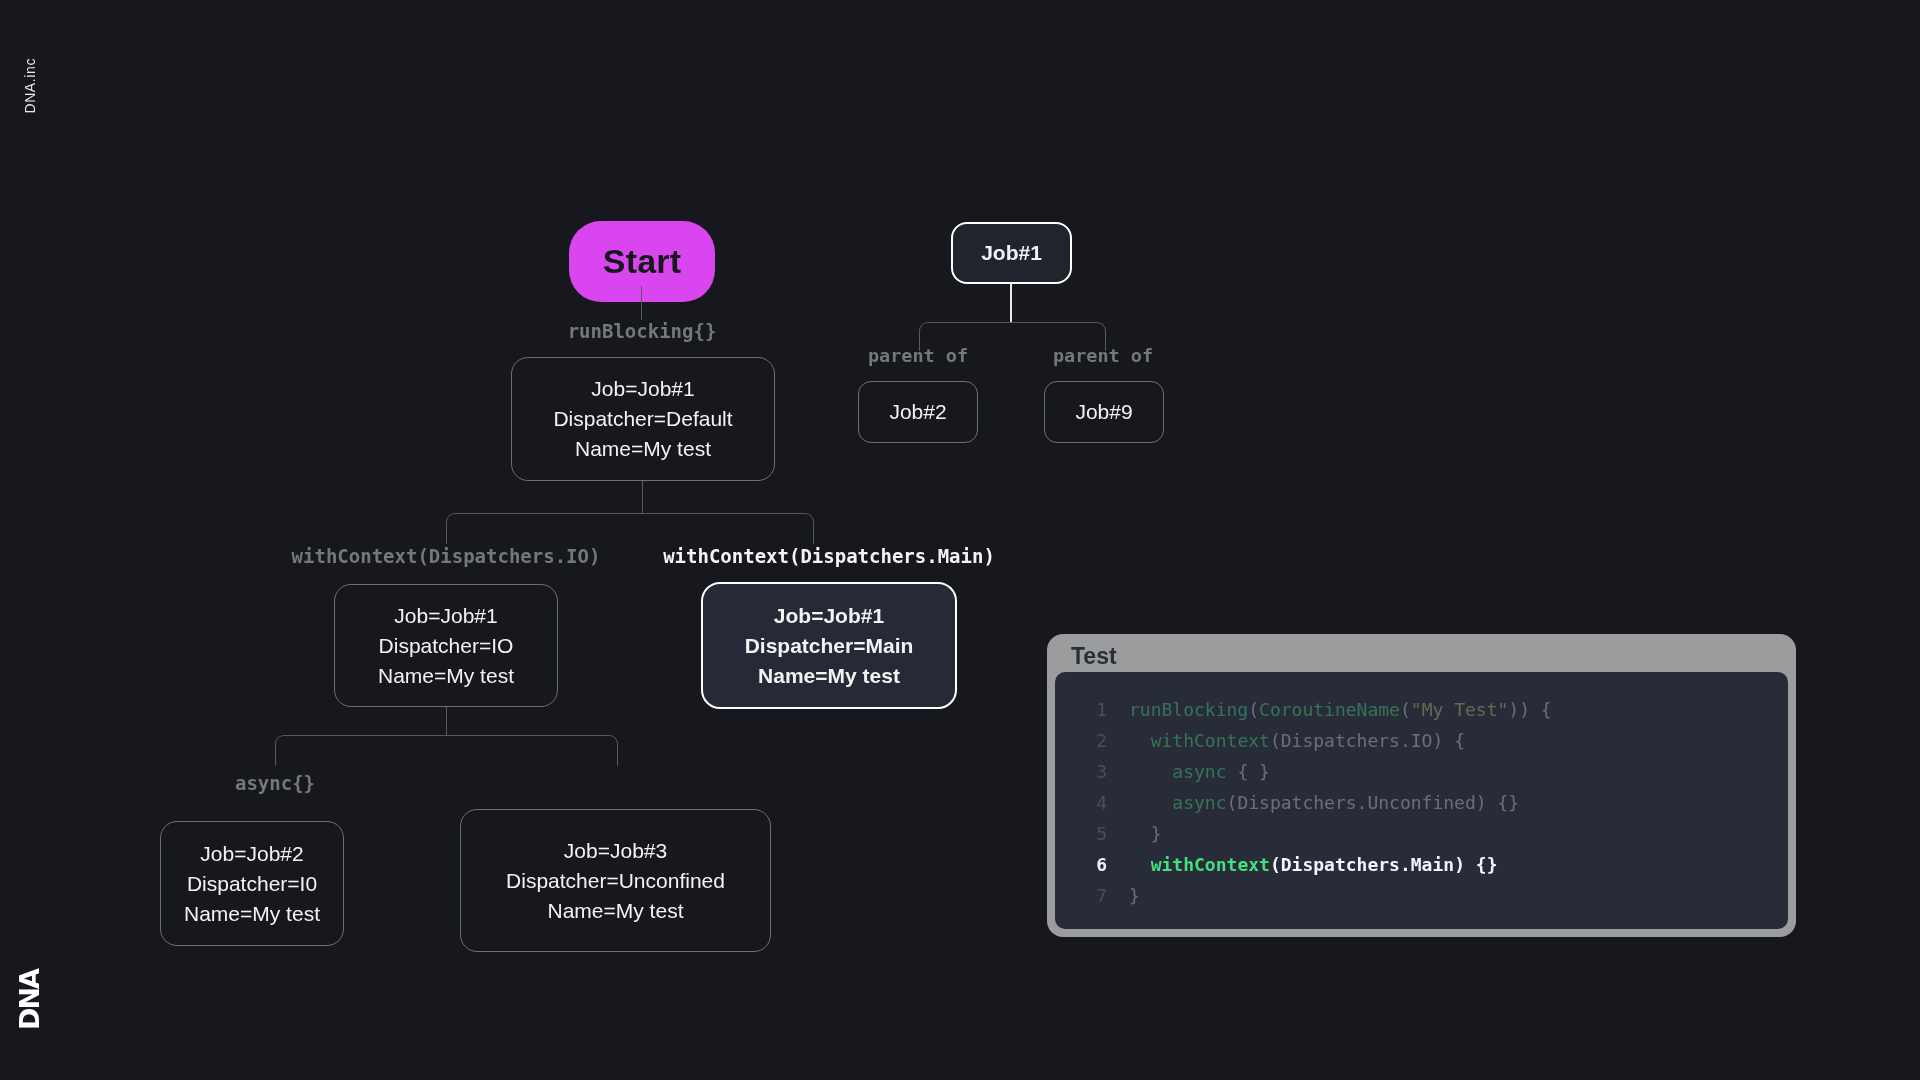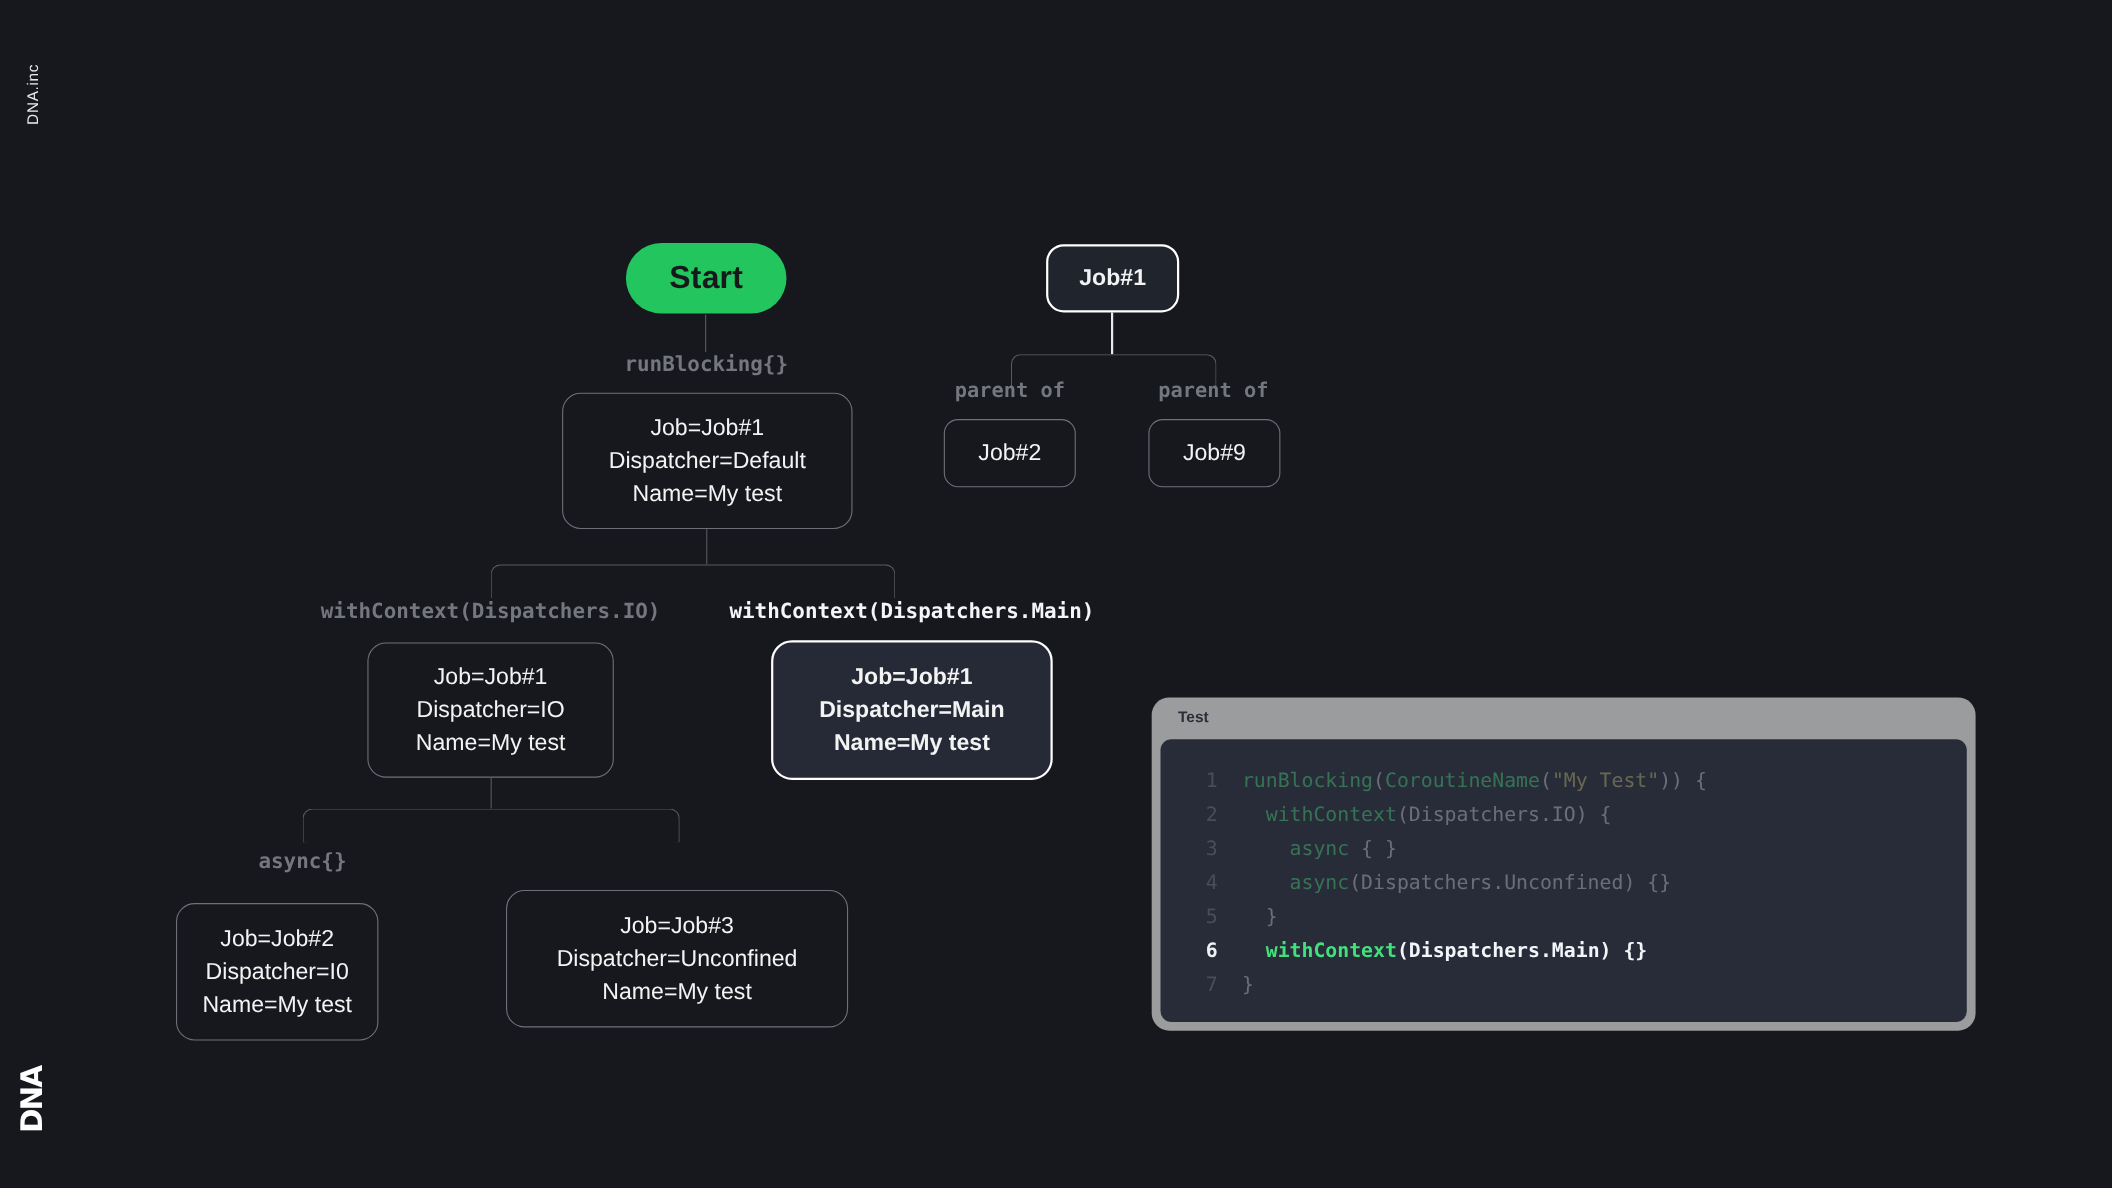--- a/index.html
+++ b/index.html
@@ -41,33 +41,33 @@
     position:absolute;box-sizing:border-box;
     border:1.5px solid #6e7077;border-radius:17px;
     display:flex;flex-direction:column;align-items:center;justify-content:center;
     color:#f3f3f4;font-size:21px;line-height:30px;text-align:center;
     background:transparent;
   }
   .node.small{border-radius:13px;font-size:21px;}
   .node.hl{border:2.5px solid #ffffff;background:#262a36;font-weight:700;border-radius:19px;}
   .node.jobroot{border:2px solid #ffffff;background:#20242d;font-weight:700;font-size:21px;border-radius:16px;}
   .start-pill{
-    position:absolute;left:569px;top:221px;width:146px;height:64px;
-    background:#22c55e;border-radius:32px;
+    position:absolute;left:569px;top:221px;width:146px;height:81px;
+    background:#d946ef;border-radius:32px;
     display:flex;align-items:center;justify-content:center;
-    color:#17181c;font-size:29px;font-weight:800;letter-spacing:.2px;
+    color:#17181c;font-size:34px;font-weight:800;letter-spacing:.2px;
   }
   
   .code-panel{
     position:absolute;left:1047px;top:634px;width:749px;height:303px;
     background:#9b9c9e;border-radius:16px;box-sizing:border-box;
   }
   .code-panel .panel-title{
     position:absolute;left:24px;top:9px;
-    color:#2b2e38;font-size:14px;font-weight:700;
+    color:#2b2e38;font-size:23px;font-weight:700;
   }
   .code-body{
     position:absolute;left:8px;right:8px;top:38px;bottom:8px;
     background:#282c38;border-radius:10px;
     padding-top:22px;box-sizing:border-box;overflow:hidden;
   }
   .code-row{
     display:flex;align-items:baseline;
     font-family:"DejaVu Sans Mono", monospace;font-size:18px;line-height:31px;
   }
@@ -124,21 +124,21 @@
   <div class="branch" style="left:275px;top:735px;width:341px;height:30px;"></div>
 
   <div class="edge-label" style="left:165px;top:772px;width:220px;">async{}</div>
 
   <div class="node" style="left:160px;top:809px;width:184px;height:125px;margin-top:12px;">
     <div>Job=Job#2</div>
     <div>Dispatcher=I0</div>
     <div>Name=My test</div>
   </div>
 
-  <div class="node" style="left:460px;top:809px;width:311px;height:125px;">
+  <div class="node" style="left:460px;top:809px;width:311px;height:143px;">
     <div>Job=Job#3</div>
     <div>Dispatcher=Unconfined</div>
     <div>Name=My test</div>
   </div>
 
   <div class="node jobroot" style="left:951px;top:222px;width:121px;height:62px;">Job#1</div>
 
   <div class="vline white" style="left:1010px;top:284px;height:38px;"></div>
   <div class="branch" style="left:919px;top:322px;width:185px;height:28px;"></div>
 

